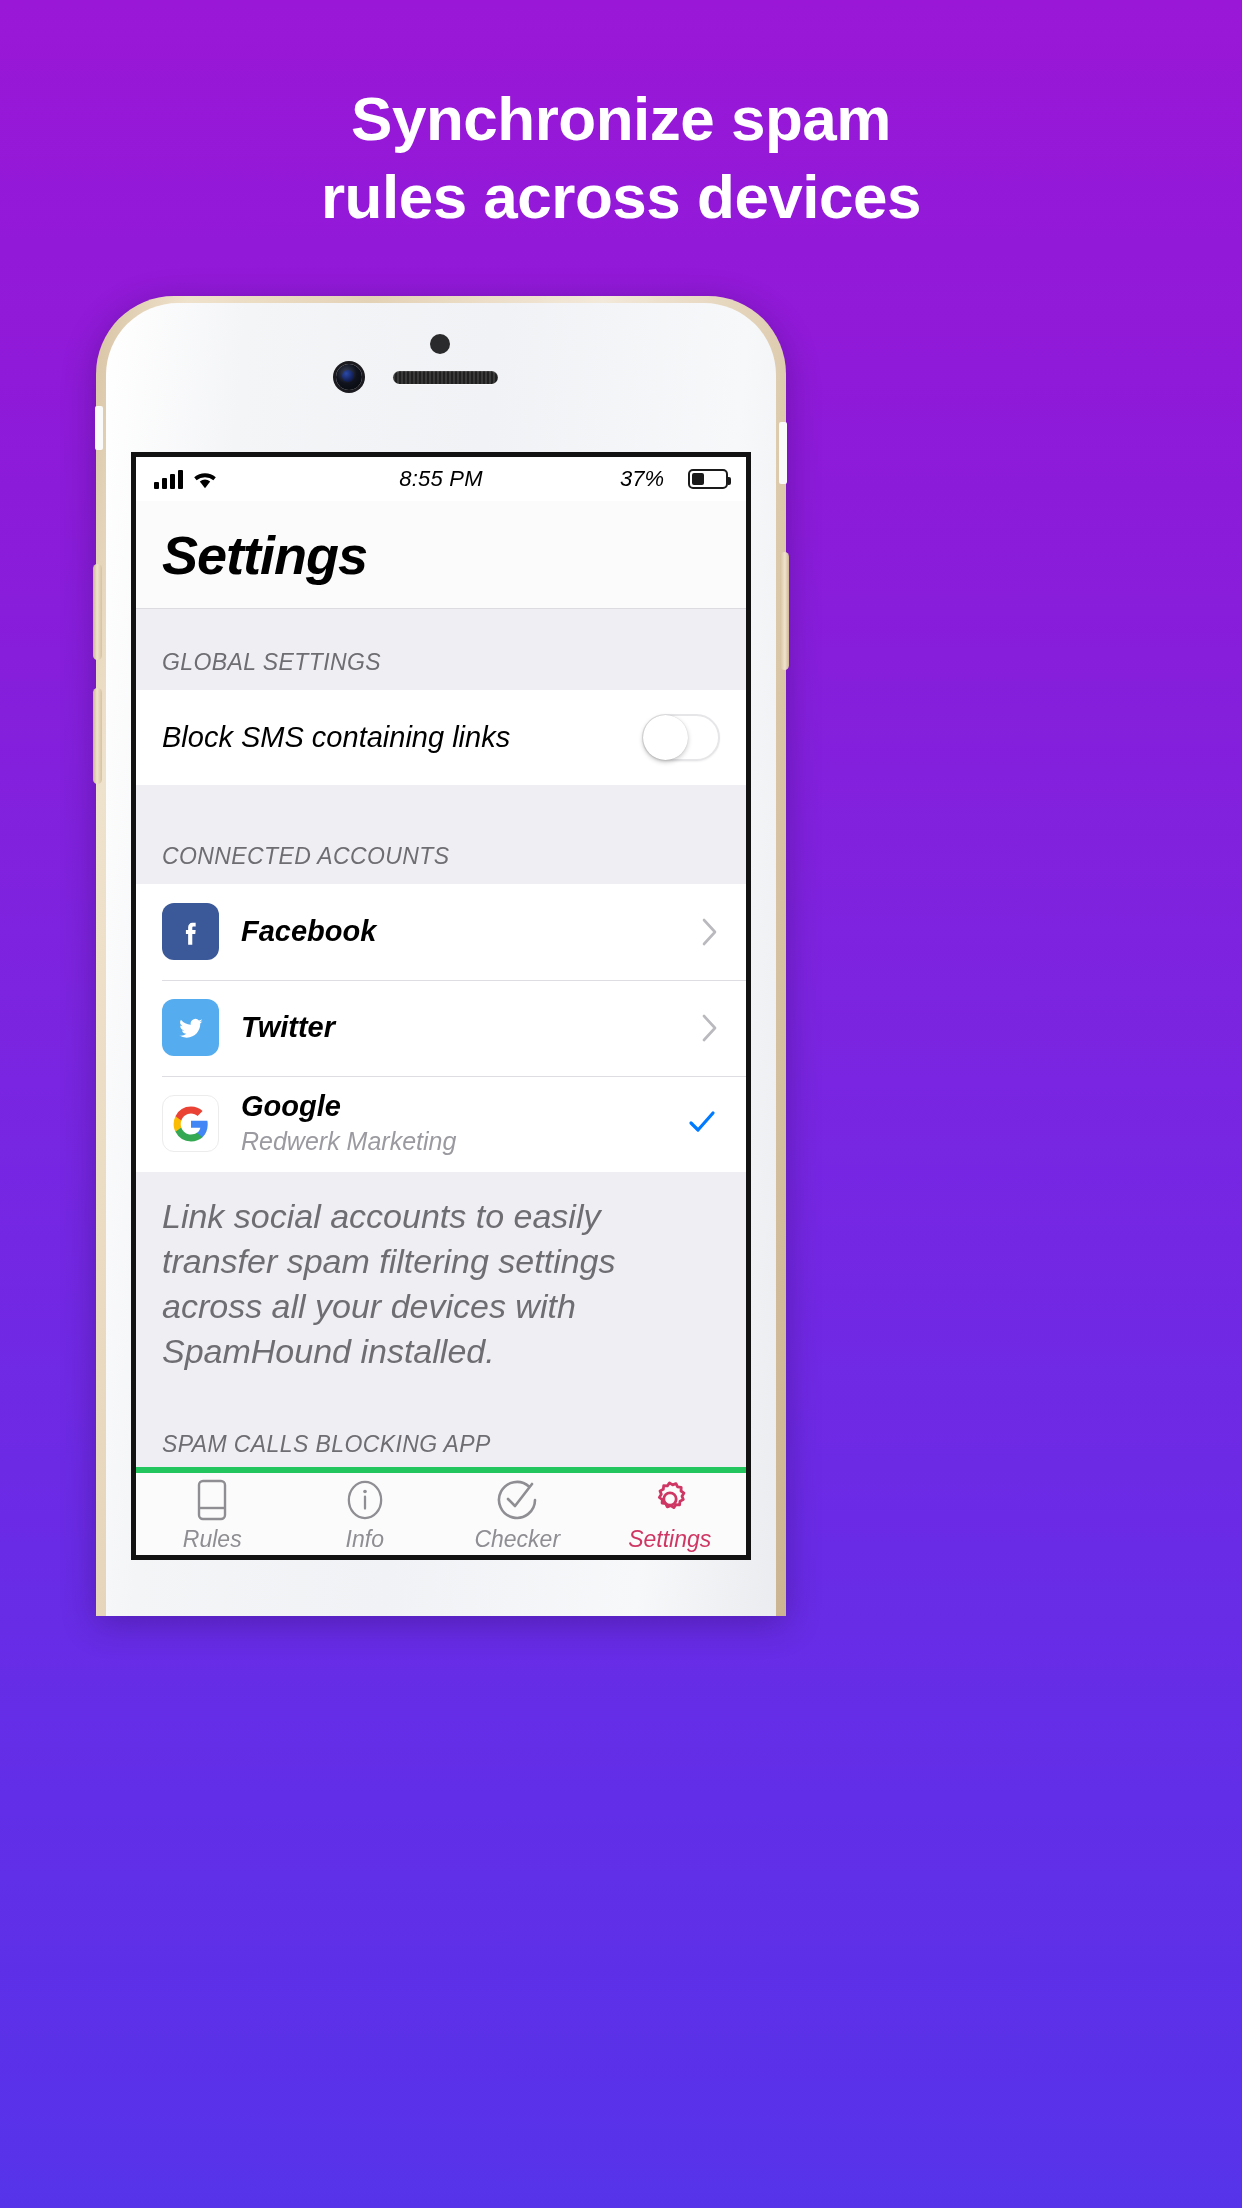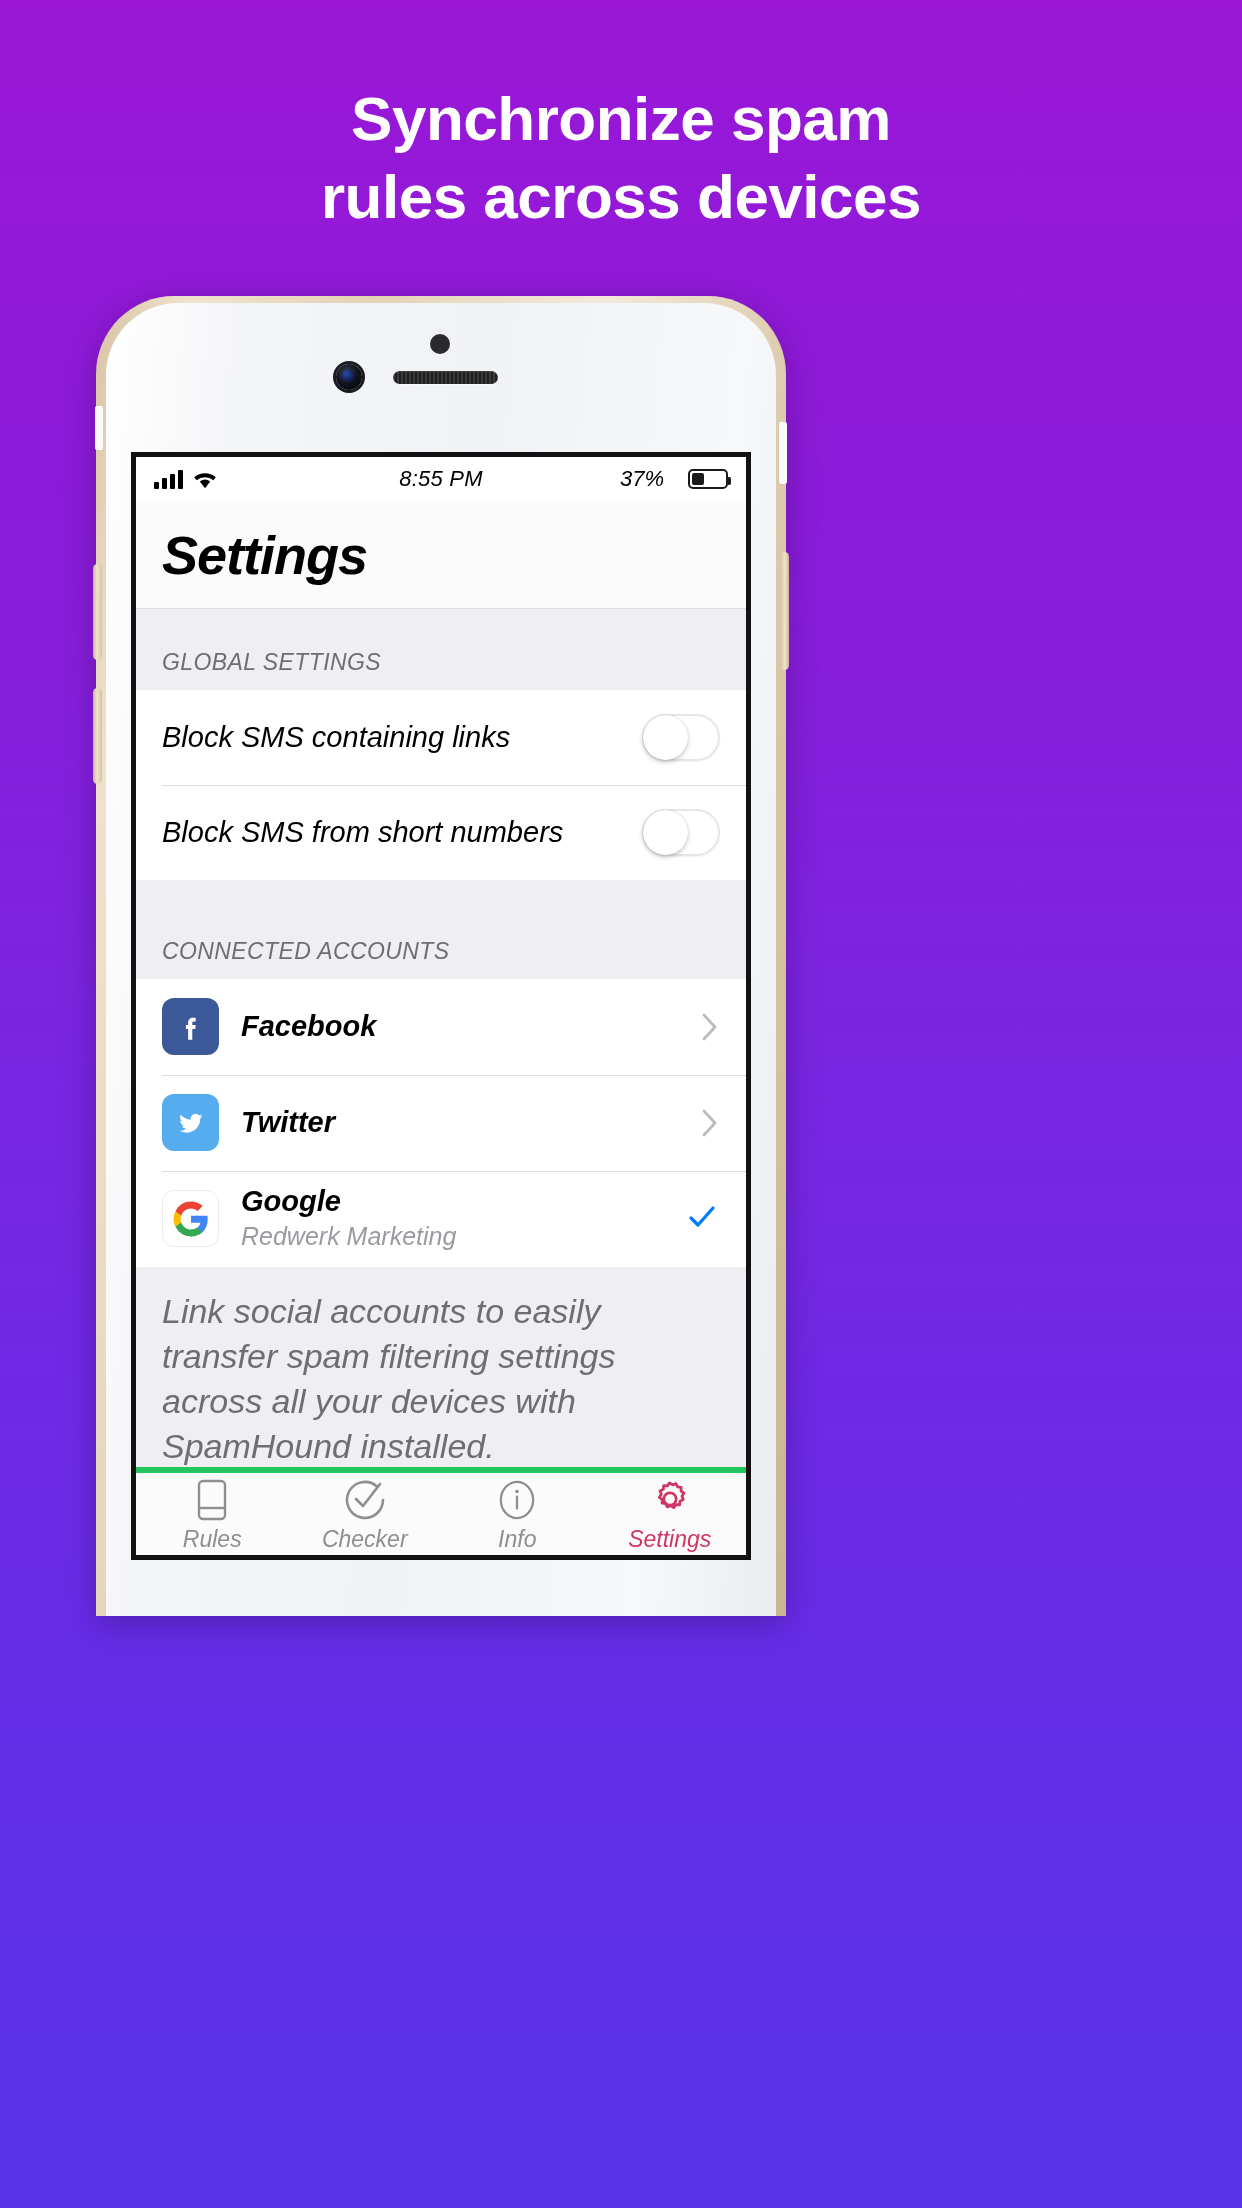--- a/index.html
+++ b/index.html
@@ -354,26 +354,20 @@
 
       <div class="section-header">GLOBAL SETTINGS</div>
 
       <div class="row">
         <div class="row-label">Block SMS containing links</div>
         <div class="toggle">
             <span class="knob"></span>
           </div>
       </div>
 
-      <div class="row">
-        <div class="row-label">Block SMS from short numbers</div>
-        <div class="toggle">
-            <span class="knob"></span>
-          </div>
-      </div>
 
       <div class="section-header tall">CONNECTED ACCOUNTS</div>
 
       <div class="acct-row">
         <div class="acct-icon ic-facebook">
           <svg viewBox="0 0 32 32" width="34" height="34" aria-hidden="true">
             <path d="M20.4 10.9h-2.2c-.5 0-1 .5-1 1.2v2.1h3.2l-.4 3.6h-2.8V28h-3.9V17.8h-2.1v-3.6h2.1v-2.6c0-2.4 1.6-4.4 3.9-4.4h3.2z" fill="#fff"></path>
           </svg>
         </div>
         <div class="acct-text">
@@ -434,37 +428,37 @@
           <svg viewBox="0 0 30 42" width="30" height="42" aria-hidden="true">
             <rect x="2" y="2" width="26" height="38" rx="4" fill="none" stroke="#8e8e93" stroke-width="2.4"></rect>
             <path d="M2 29 H28" stroke="#8e8e93" stroke-width="2.4"></path>
           </svg>
         </span>
         <span class="tab-label">Rules</span>
       </div>
 
       <div class="tab">
         <span class="tab-ico">
-          <svg viewBox="0 0 42 42" width="42" height="42" aria-hidden="true">
-            <path d="M33 7.5 A18 18 0 1 0 39 21" fill="none" stroke="#8e8e93" stroke-width="2.6" stroke-linecap="round"></path>
-            <path d="M12 20 L19 27 L36 5" fill="none" stroke="#8e8e93" stroke-width="2.6" stroke-linecap="round" stroke-linejoin="round"></path>
-          </svg>
-        </span>
-        <span class="tab-label">Checker</span>
-      </div>
-
-      <div class="tab">
-        <span class="tab-ico">
           <svg viewBox="0 0 40 42" width="38" height="42" aria-hidden="true">
             <ellipse cx="20" cy="21" rx="17" ry="19" fill="none" stroke="#8e8e93" stroke-width="2.4"></ellipse>
             <circle cx="20" cy="12" r="1.9" fill="#8e8e93"></circle>
             <path d="M20 17.5 V30" stroke="#8e8e93" stroke-width="2.4" stroke-linecap="round"></path>
           </svg>
         </span>
         <span class="tab-label">Info</span>
+      </div>
+
+      <div class="tab">
+        <span class="tab-ico">
+          <svg viewBox="0 0 42 42" width="42" height="42" aria-hidden="true">
+            <path d="M33 7.5 A18 18 0 1 0 39 21" fill="none" stroke="#8e8e93" stroke-width="2.6" stroke-linecap="round"></path>
+            <path d="M12 20 L19 27 L36 5" fill="none" stroke="#8e8e93" stroke-width="2.6" stroke-linecap="round" stroke-linejoin="round"></path>
+          </svg>
+        </span>
+        <span class="tab-label">Checker</span>
       </div>
 
       <div class="tab active">
         <span class="tab-ico">
           <svg viewBox="0 0 44 44" width="44" height="44" aria-hidden="true">
             <g fill="none" stroke="#cf3664" stroke-width="2.8" stroke-linejoin="round">
               <path d="M22 3.4
                        l3.1 2.0 3.4-1.3 1.6 3.3 3.6 .4 -.2 3.7 3.0 2.1 -2.0 3.1 1.3 3.4 -3.3 1.6 -.4 3.6 -3.7-.2 -2.1 3.0 -3.1-2.0 -3.4 1.3 -1.6-3.3 -3.6-.4 .2-3.7 -3.0-2.1 2.0-3.1 -1.3-3.4 3.3-1.6 .4-3.6 3.7 .2z" transform="translate(-0.5,1.5)"></path>
             </g>
             <circle cx="22" cy="21" r="6.2" fill="none" stroke="#cf3664" stroke-width="2.8"></circle>

